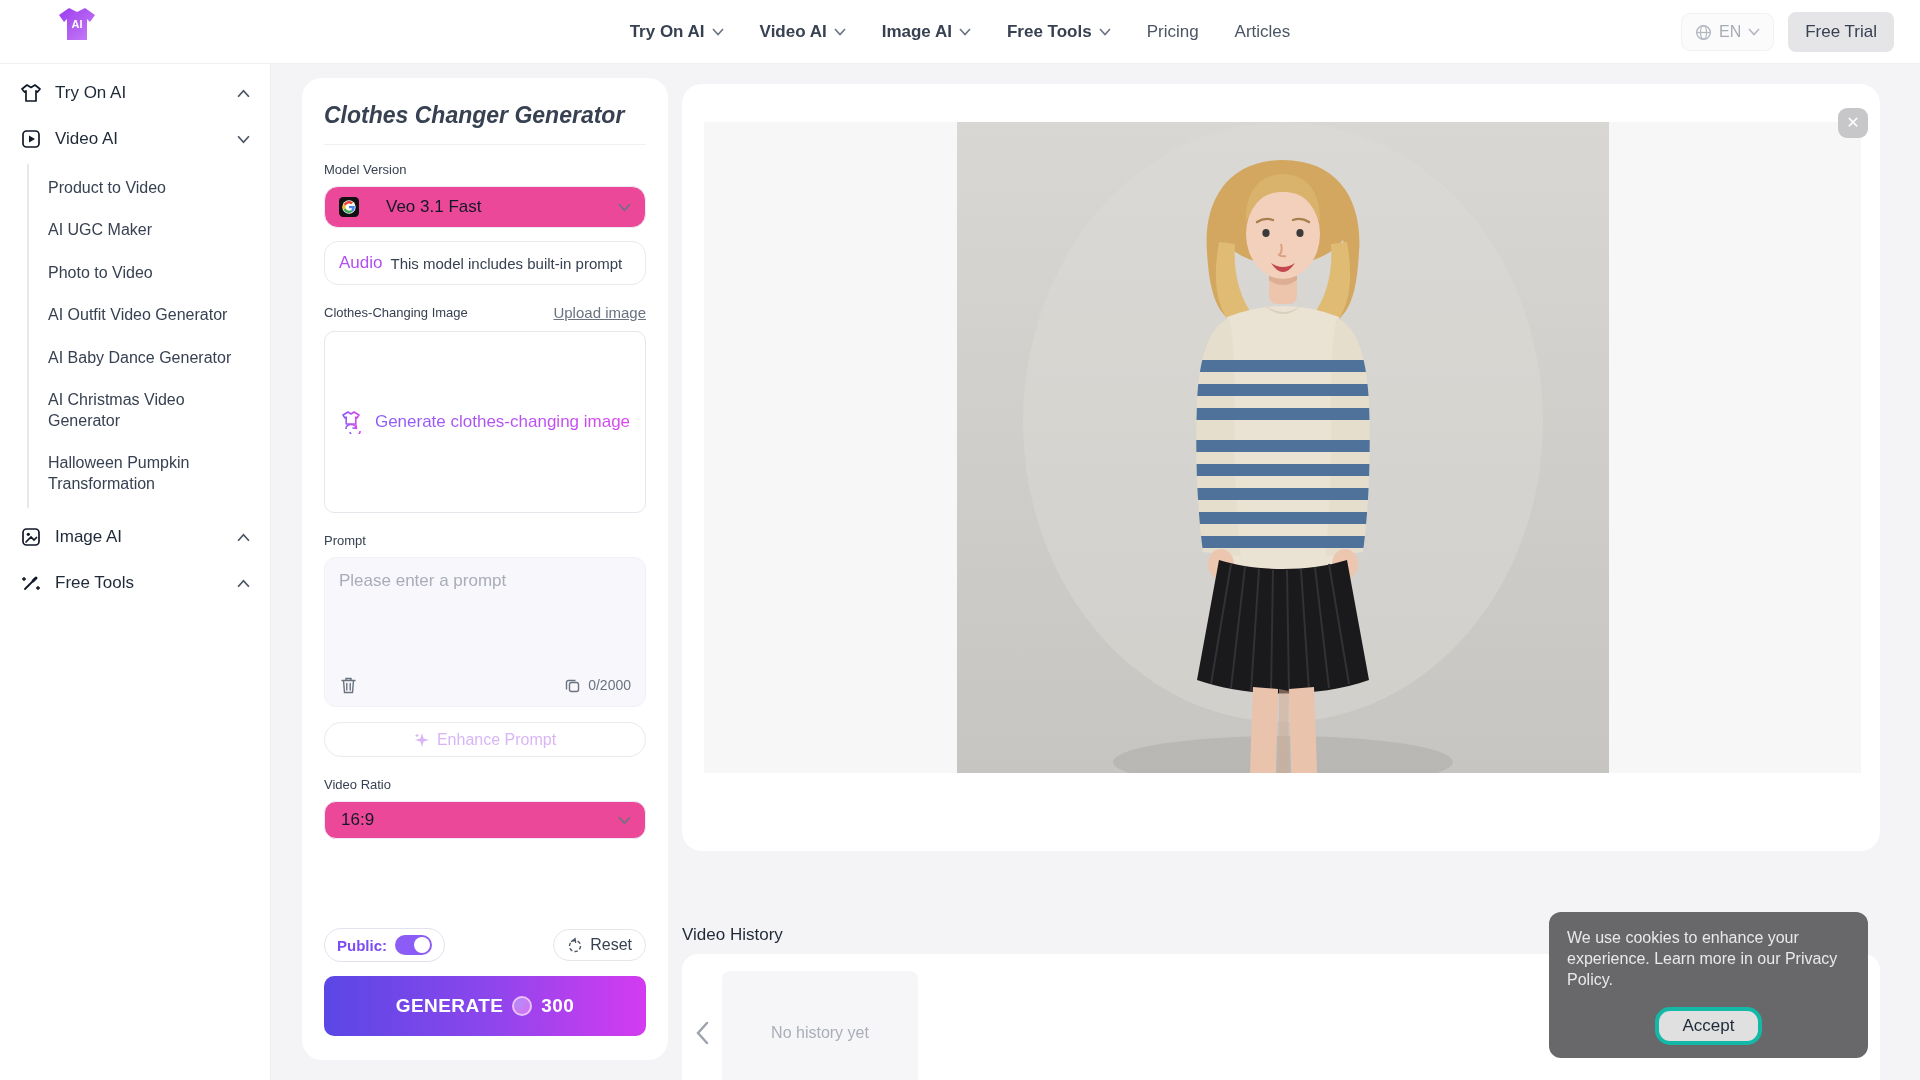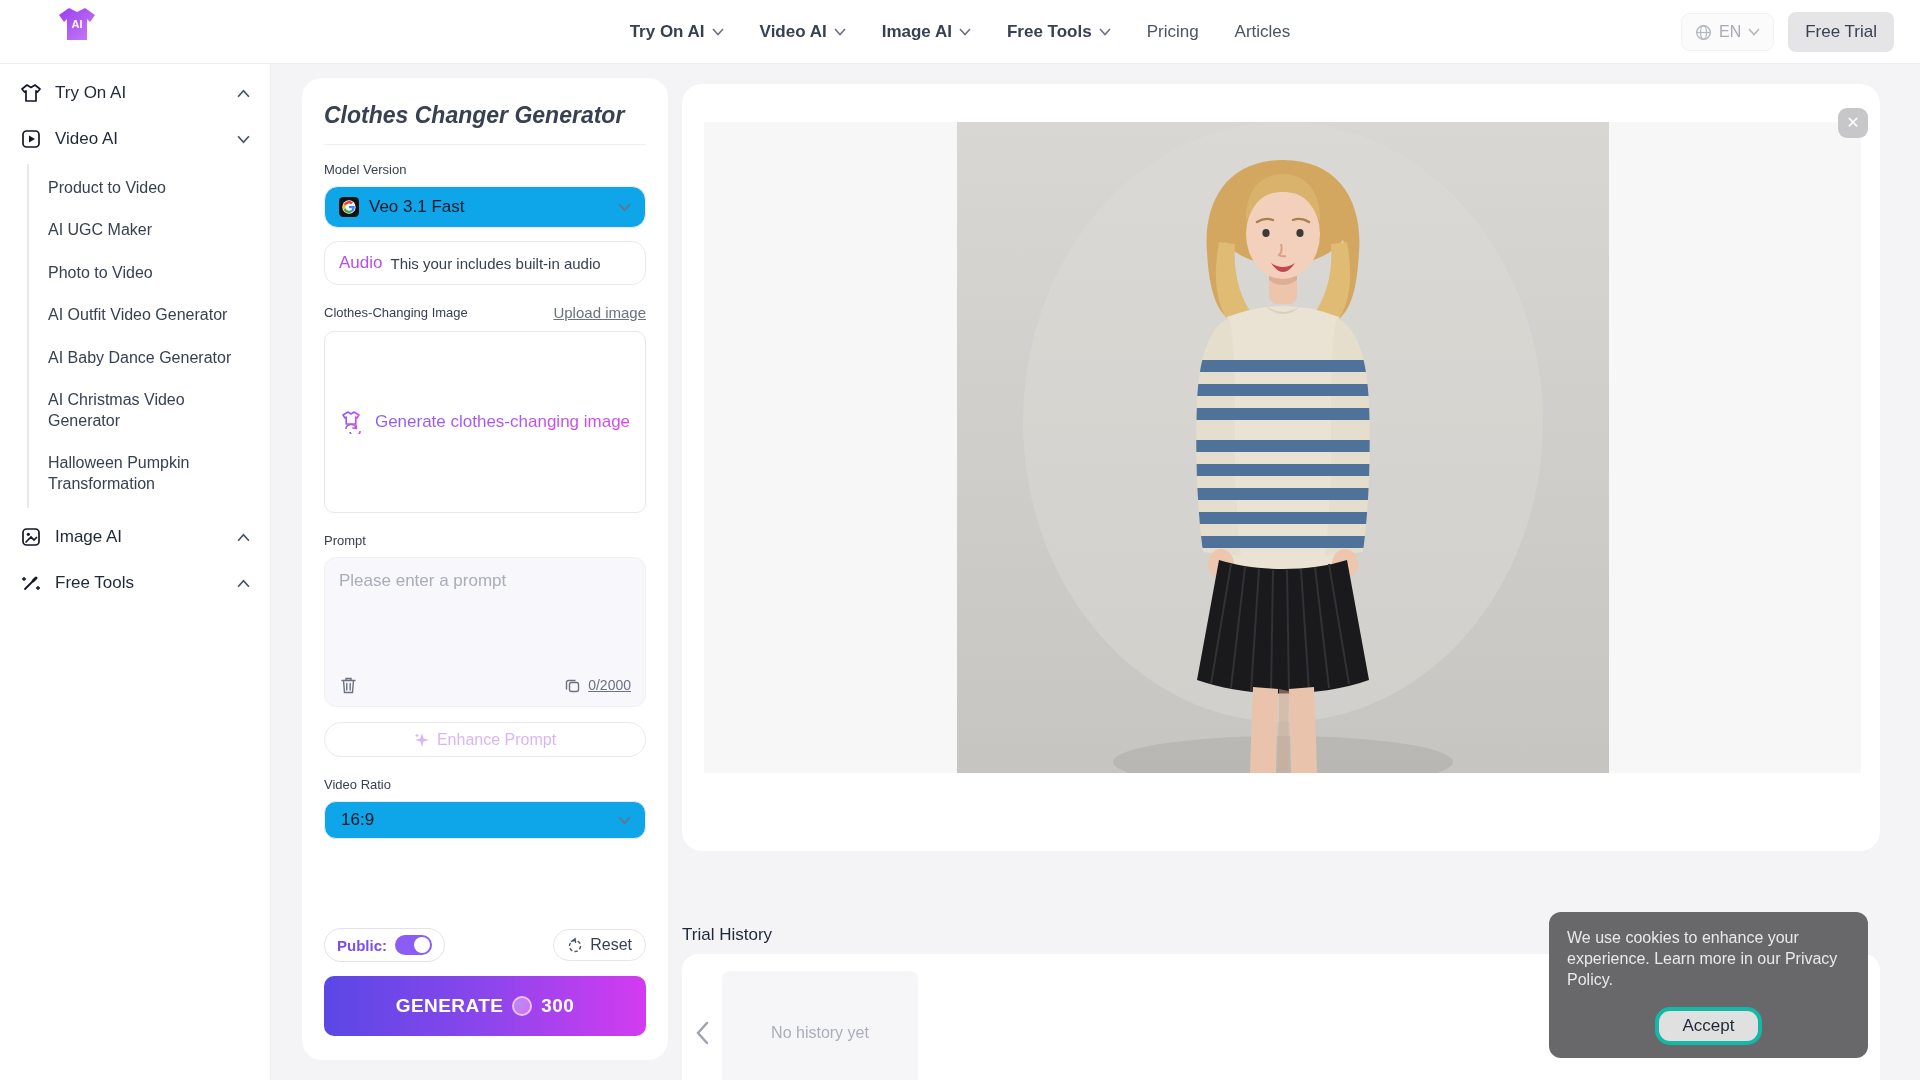--- a/index.html
+++ b/index.html
@@ -37,22 +37,22 @@
 
   
   .main { position:absolute; left:271px; top:64px; width:1649px; height:1016px; background:#f4f4f6; }
 
   
   .form-card { position:absolute; left:31px; top:14px; width:366px; height:982px; background:#fff;
     border-radius:20px; padding:24px 22px; }
   .form-title { font-size:23px; font-weight:600; color:#374151; padding-bottom:15px;
     border-bottom:1px solid #f0f0f3;font-style:italic; }
   .field-label { font-size:13px; color:#374151; margin:17px 0 9px; }
-  .select { display:flex; align-items:center; height:42px; border-radius:14px; background:#0ea5e9;
-    border:1px solid #eceaf3; padding:0 14px; cursor:pointer; }
+  .select { display:flex; align-items:center; height:42px; border-radius:14px; background:#ec4899;
+    border:1px solid #eceaf3; padding:0 14px; cursor:pointer;gap:17px; }
   .select .sel-text { font-size:17px; color:#111827; margin-left:10px; }
   .select .sel-chev { margin-left:auto; width:13px; height:9px; }
   .audio-box { display:flex; align-items:center; gap:8px; height:44px; margin-top:13px;
     border:1px solid #e9e9ee; border-radius:14px; padding:0 14px; background:#fff; }
   .audio-badge { font-size:17px; color:#b44ff2; }
   .audio-note { font-size:15px; color:#374151; }
   .row-between { display:flex; align-items:center; justify-content:space-between; margin-top:19px; }
   .upload-link { font-size:15px; color:#6b7280; text-decoration:underline; cursor:pointer; }
   .upload-box { margin-top:10px; height:182px; border:1px solid #e6e6ec; border-radius:10px;
     background:#fff; display:flex; align-items:center; justify-content:center; gap:9px; cursor:pointer; }
@@ -60,21 +60,21 @@
     -webkit-background-clip:text; background-clip:text; color:transparent; }
   .prompt-box { margin-top:9px; height:150px; border-radius:12px; background:#f8f7fc;
     border:1px solid #f1eff7; position:relative; }
   .prompt-box textarea { width:100%; height:106px; background:transparent; border:none; resize:none;
     outline:none; padding:13px 14px; font-size:17px; color:#111827;
     font-family:"Liberation Sans", sans-serif; }
   .prompt-box textarea::placeholder { color:#a8adb8; }
   .prompt-foot { position:absolute; left:0; right:0; bottom:0; height:42px; display:flex;
     align-items:center; padding:0 14px; }
   .prompt-count { margin-left:auto; display:flex; align-items:center; gap:7px; font-size:14px;
-    color:#6b7280;text-decoration:underline; }
+    color:#6b7280; }
   .enhance-btn { margin-top:15px; width:100%; height:35px; border-radius:18px; background:#fff;
     border:1px solid #e9e9ef; display:flex; align-items:center; justify-content:center; gap:7px;
     font-size:16px; color:#d8b6f5; cursor:pointer; font-family:"Liberation Sans", sans-serif; }
   .bottom-controls { position:absolute; left:22px; right:22px; bottom:24px; }
   .pub-row { display:flex; align-items:center; justify-content:space-between; margin-bottom:14px; }
   .public-pill { display:flex; align-items:center; gap:8px; border:1.5px solid #e4e0f0;
     border-radius:999px; padding:6px 12px; cursor:pointer; background:#fff; }
   .public-label { font-size:15px; font-weight:600; color:#7c4df2; }
   .toggle { width:37px; height:20px; border-radius:10px; background:#8b5cf6; position:relative; }
   .toggle .knob { position:absolute; right:2px; top:2px; width:16px; height:16px; border-radius:50%;
@@ -261,21 +261,21 @@
         </g>
       </svg>
       <span class="sel-text">Veo 3.1 Fast</span>
       <svg class="sel-chev" viewBox="0 0 12 8">
           <polyline points="1,1 6,6.5 11,1" fill="none" stroke="#6b7280" stroke-width="1.6"></polyline>
         </svg>
     </div>
 
     <div class="audio-box">
       <span class="audio-badge">Audio</span>
-      <span class="audio-note">This your includes built-in audio</span>
+      <span class="audio-note">This model includes built-in prompt</span>
     </div>
 
     <div class="row-between">
       <span class="field-label" style="margin:0">Clothes-Changing Image</span>
       <span class="upload-link">Upload image</span>
     </div>
     <div class="upload-box">
       <svg width="26" height="24" viewBox="0 0 26 24">
         <defs>
             <linearGradient id="pg" x1="0" y1="0" x2="1" y2="0">
@@ -415,21 +415,21 @@
         </g>
 
         <path d="M296 565 q-2 50 -3 86 l26 0 q1 -40 2 -84 Z" fill="#e9c3ac"></path>
         <path d="M332 567 q1 44 2 84 l26 0 q-1 -36 -3 -86 Z" fill="#e9c3ac"></path>
         <path d="M322 567 q0 42 -1 84 l10 0 q0 -42 1 -82 Z" fill="#d5a98e" opacity="0.5"></path>
       </svg>
     </div>
     <button class="close-btn">✕</button>
   </div>
 
-  <div class="history-title">Trial History</div>
+  <div class="history-title">Video History</div>
   <div class="history-card">
     <svg class="hist-chev" viewBox="0 0 14 24">
       <polyline points="12,2 3,12 12,22" fill="none" stroke="#9ca3af" stroke-width="2.4" stroke-linecap="round"></polyline>
     </svg>
     <div class="hist-empty">
       <span>No history yet</span>
     </div>
   </div>
 </div>
 

